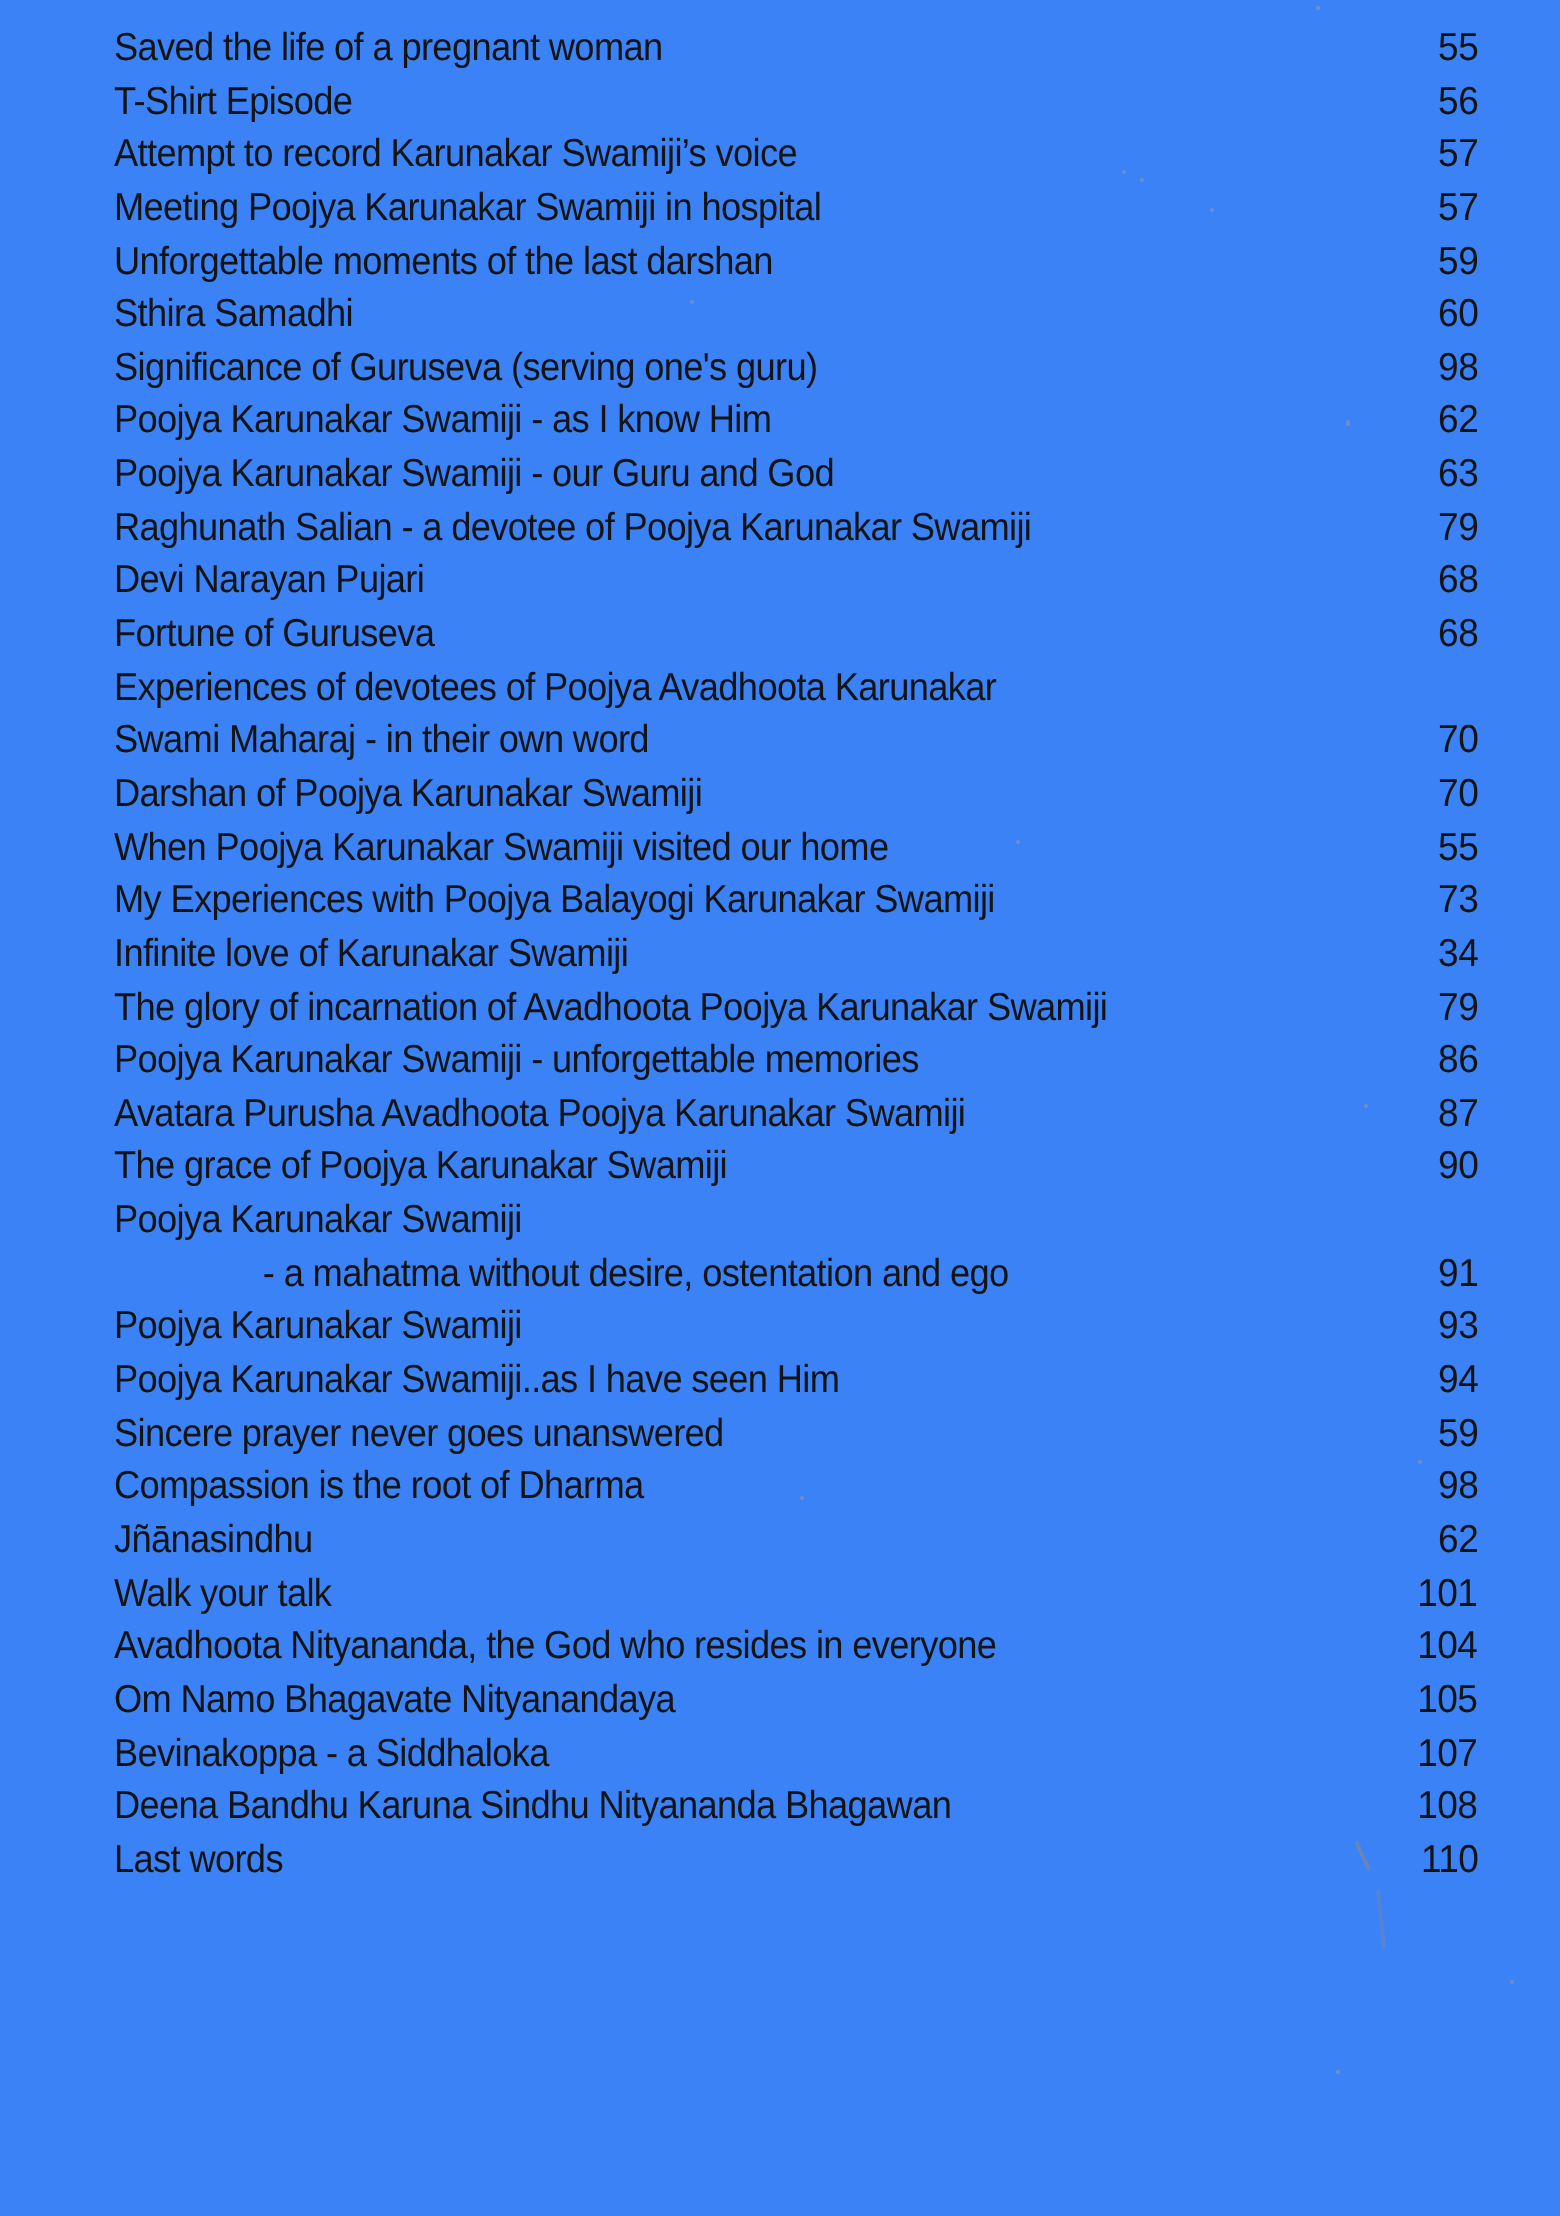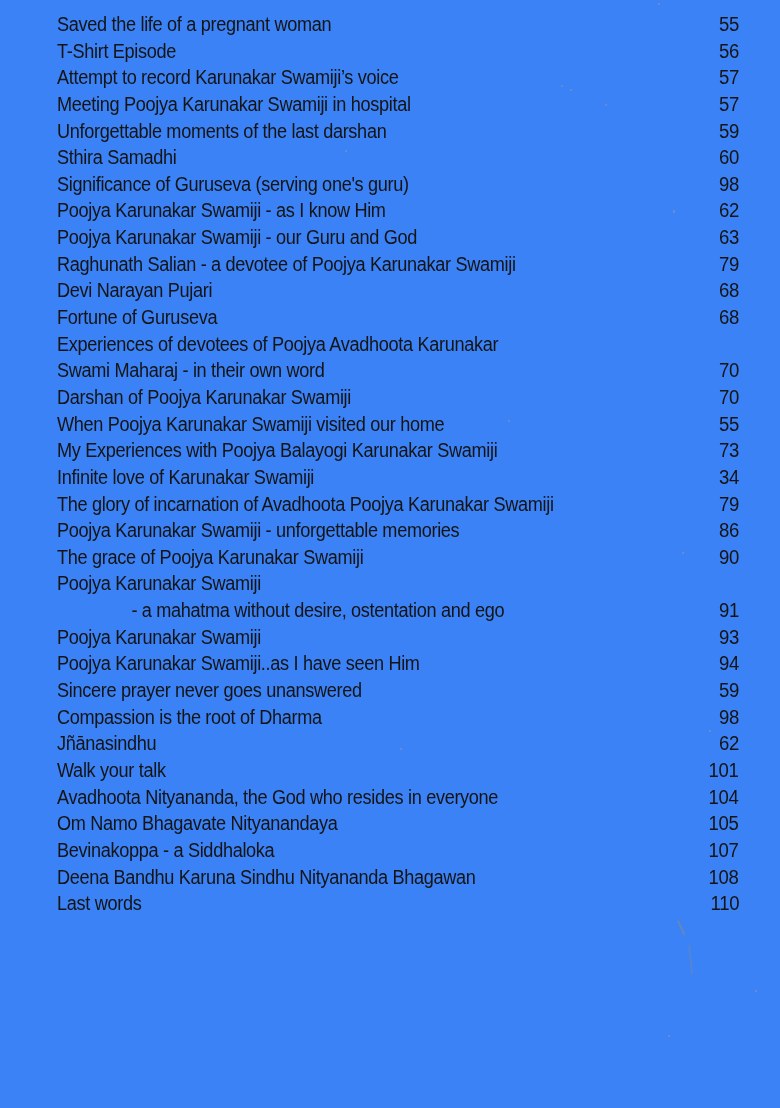--- a/index.html
+++ b/index.html
@@ -134,20 +134,23 @@
         <div class="toc-line"><span class="toc-title">My Experiences with Poojya Balayogi Karunakar Swamiji</span><span class="toc-page">73</span></div>
       </li>
       <li class="toc-entry">
         <div class="toc-line"><span class="toc-title">Infinite love of Karunakar Swamiji</span><span class="toc-page">34</span></div>
       </li>
       <li class="toc-entry">
         <div class="toc-line"><span class="toc-title">The glory of incarnation of Avadhoota Poojya Karunakar Swamiji</span><span class="toc-page">79</span></div>
       </li>
       <li class="toc-entry">
         <div class="toc-line"><span class="toc-title">Poojya Karunakar Swamiji - unforgettable memories</span><span class="toc-page">86</span></div>
+      </li>
+      <li class="toc-entry">
+        <div class="toc-line"><span class="toc-title">Avatara Purusha Avadhoota Poojya Karunakar Swamiji</span><span class="toc-page">87</span></div>
       </li>
       <li class="toc-entry">
         <div class="toc-line"><span class="toc-title">The grace of Poojya Karunakar Swamiji</span><span class="toc-page">90</span></div>
       </li>
       <li class="toc-entry">
         <div class="toc-line"><span class="toc-title">Poojya Karunakar Swamiji</span></div>
         <div class="toc-line indent"><span class="toc-title">- a mahatma without desire, ostentation and ego</span><span class="toc-page">91</span></div>
       </li>
       <li class="toc-entry">
         <div class="toc-line"><span class="toc-title">Poojya Karunakar Swamiji</span><span class="toc-page">93</span></div>

